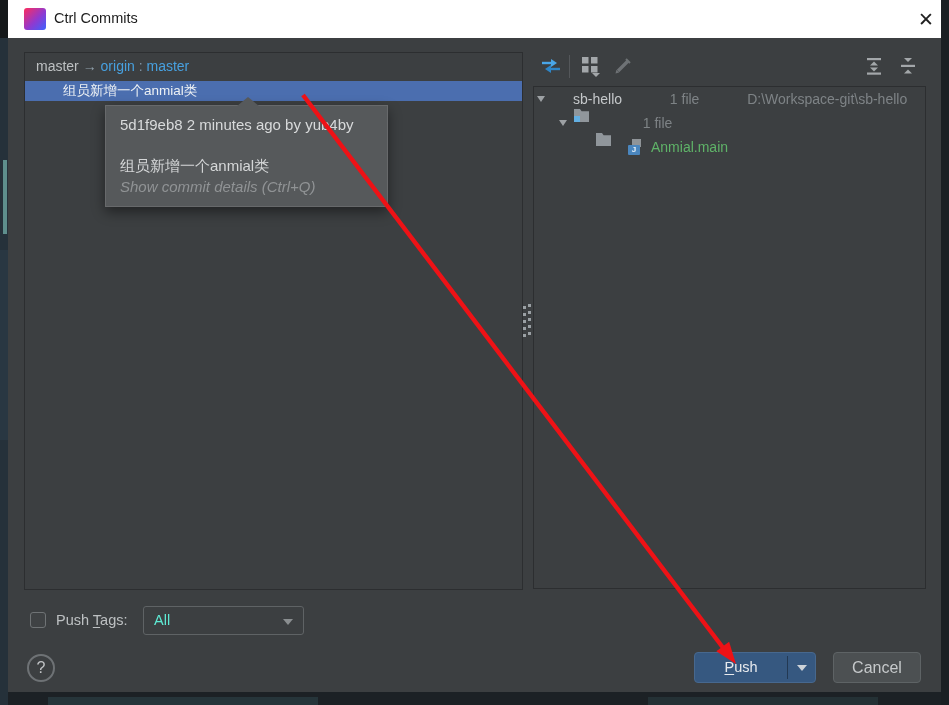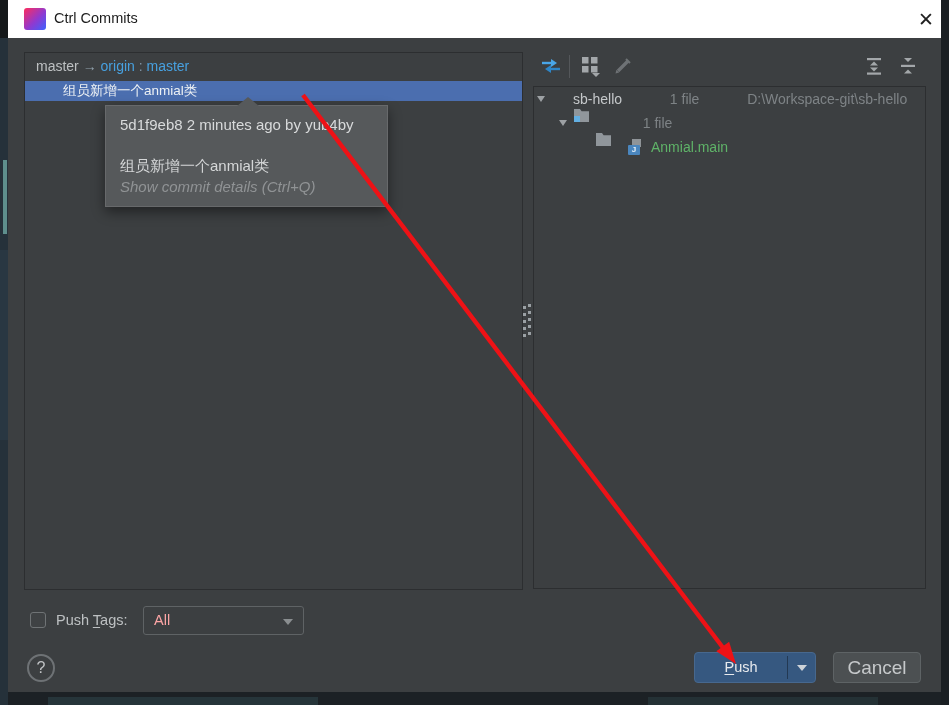--- a/index.html
+++ b/index.html
@@ -72,33 +72,33 @@
   .tt-line1 { font-size:15px; color:#d8dadb; margin-bottom:24px; }
   .tt-line2 { font-size:15px; color:#d5d7d8; }
   .tt-line3 { font-size:15px; color:#909395; font-style:italic; margin-top:2px; }
 
   
   .checkbox { position:absolute; left:30px; top:612px; width:16px; height:16px; border:1px solid #6f7375;
     border-radius:3px; background:#3f4244; cursor:pointer; }
   .pt-label { position:absolute; left:56px; top:612px; font-size:14.5px; color:#bdc0c2; }
   .mn { text-decoration:underline; text-underline-offset:2px; }
   .combo { position:absolute; left:143px; top:606px; width:161px; height:29px; border:1px solid #5f6365;
-    border-radius:3px; background:#3c3f41; color:#fca5a5; font-size:14.5px; line-height:27px; padding-left:10px; cursor:pointer; }
+    border-radius:3px; background:#3c3f41; color:#5eead4; font-size:14.5px; line-height:27px; padding-left:10px; cursor:pointer; }
   .combo .chev { position:absolute; right:10px; top:12px; width:0; height:0; border-left:5px solid transparent;
     border-right:5px solid transparent; border-top:6px solid #8a8e90; }
   .help-btn { position:absolute; left:27px; top:654px; width:28px; height:28px; border:2px solid #6e7275;
     border-radius:50%; color:#c0c3c5; font-size:16px; display:flex; align-items:center; justify-content:center; cursor:pointer; }
   .push-btn { position:absolute; left:694px; top:652px; width:122px; height:31px; background:#365880;
     border:1px solid #47688e; border-radius:4px; display:flex; cursor:pointer; }
   .push-main { width:92px; text-align:center; color:#e8eaed; font-size:14.5px; line-height:29px; }
   .push-split { width:1px; background:rgba(0,0,0,.35); margin:3px 0; }
   .push-arrow { flex:1; display:flex; align-items:center; justify-content:center; }
   .push-arrow .chev { width:0; height:0; border-left:5px solid transparent; border-right:5px solid transparent; border-top:6px solid #cdd3d9; }
   .cancel-btn { position:absolute; left:833px; top:652px; width:88px; height:31px; background:#4c5052;
-    border:1px solid #5e6365; border-radius:4px; color:#c6c9cb; font-size:19px; text-align:center; line-height:29px; cursor:pointer; }
+    border:1px solid #5e6365; border-radius:4px; color:#c6c9cb; font-size:16px; text-align:center; line-height:29px; cursor:pointer; }
 
   .arrow-overlay { position:absolute; left:0; top:0; width:949px; height:705px; pointer-events:none; z-index:9; }
 </style>
 </head>
 <body>
 
 <div class="screen">
 
   <div class="bg-left">
     <div class="bg-left-top"></div>

